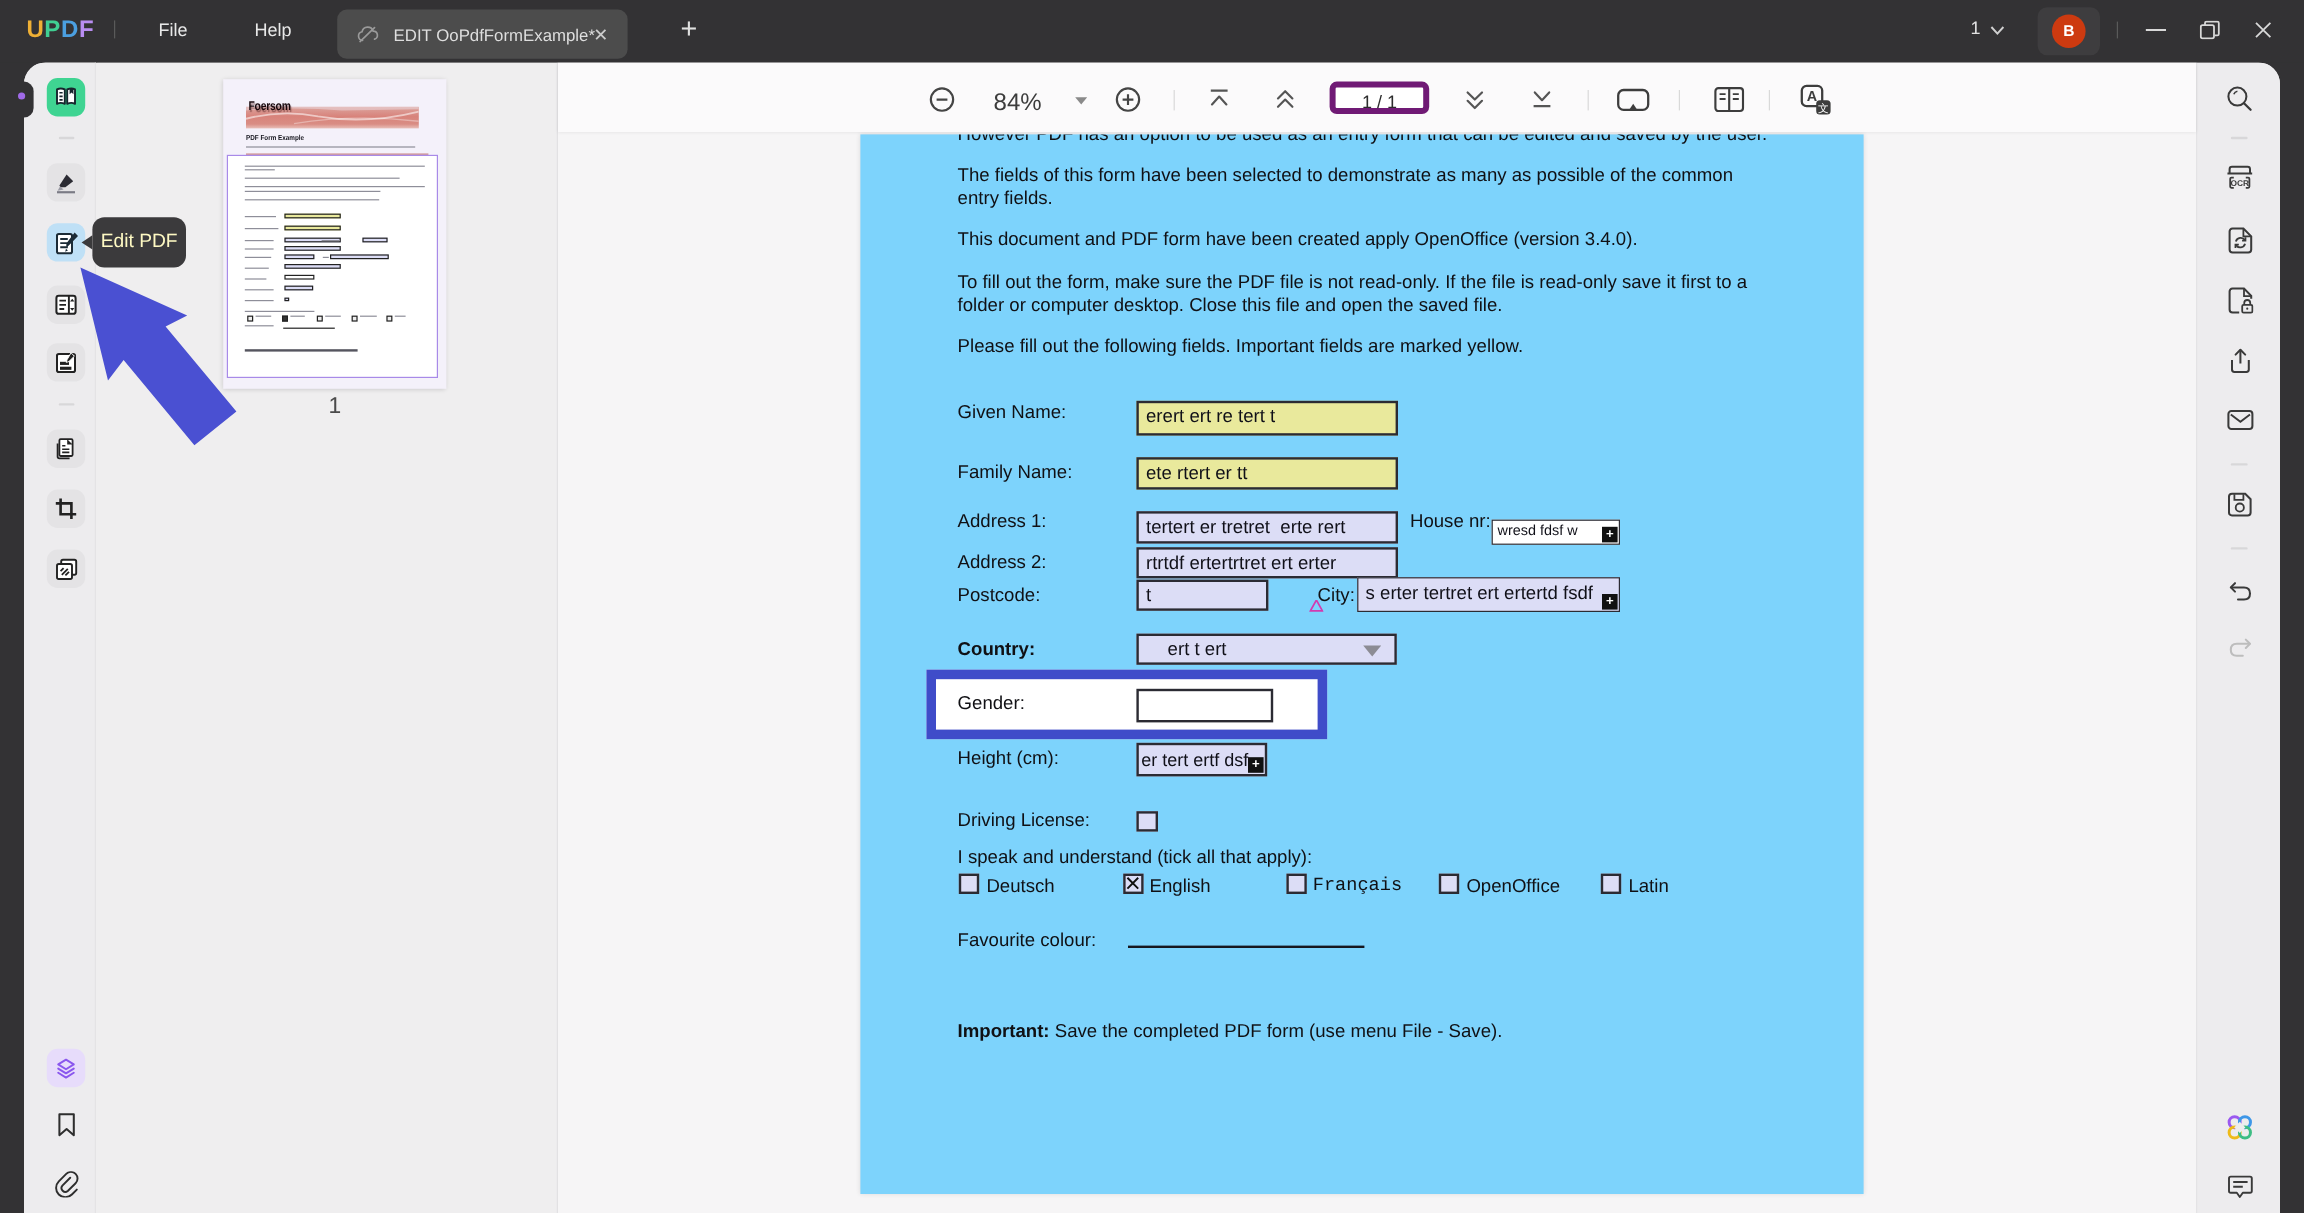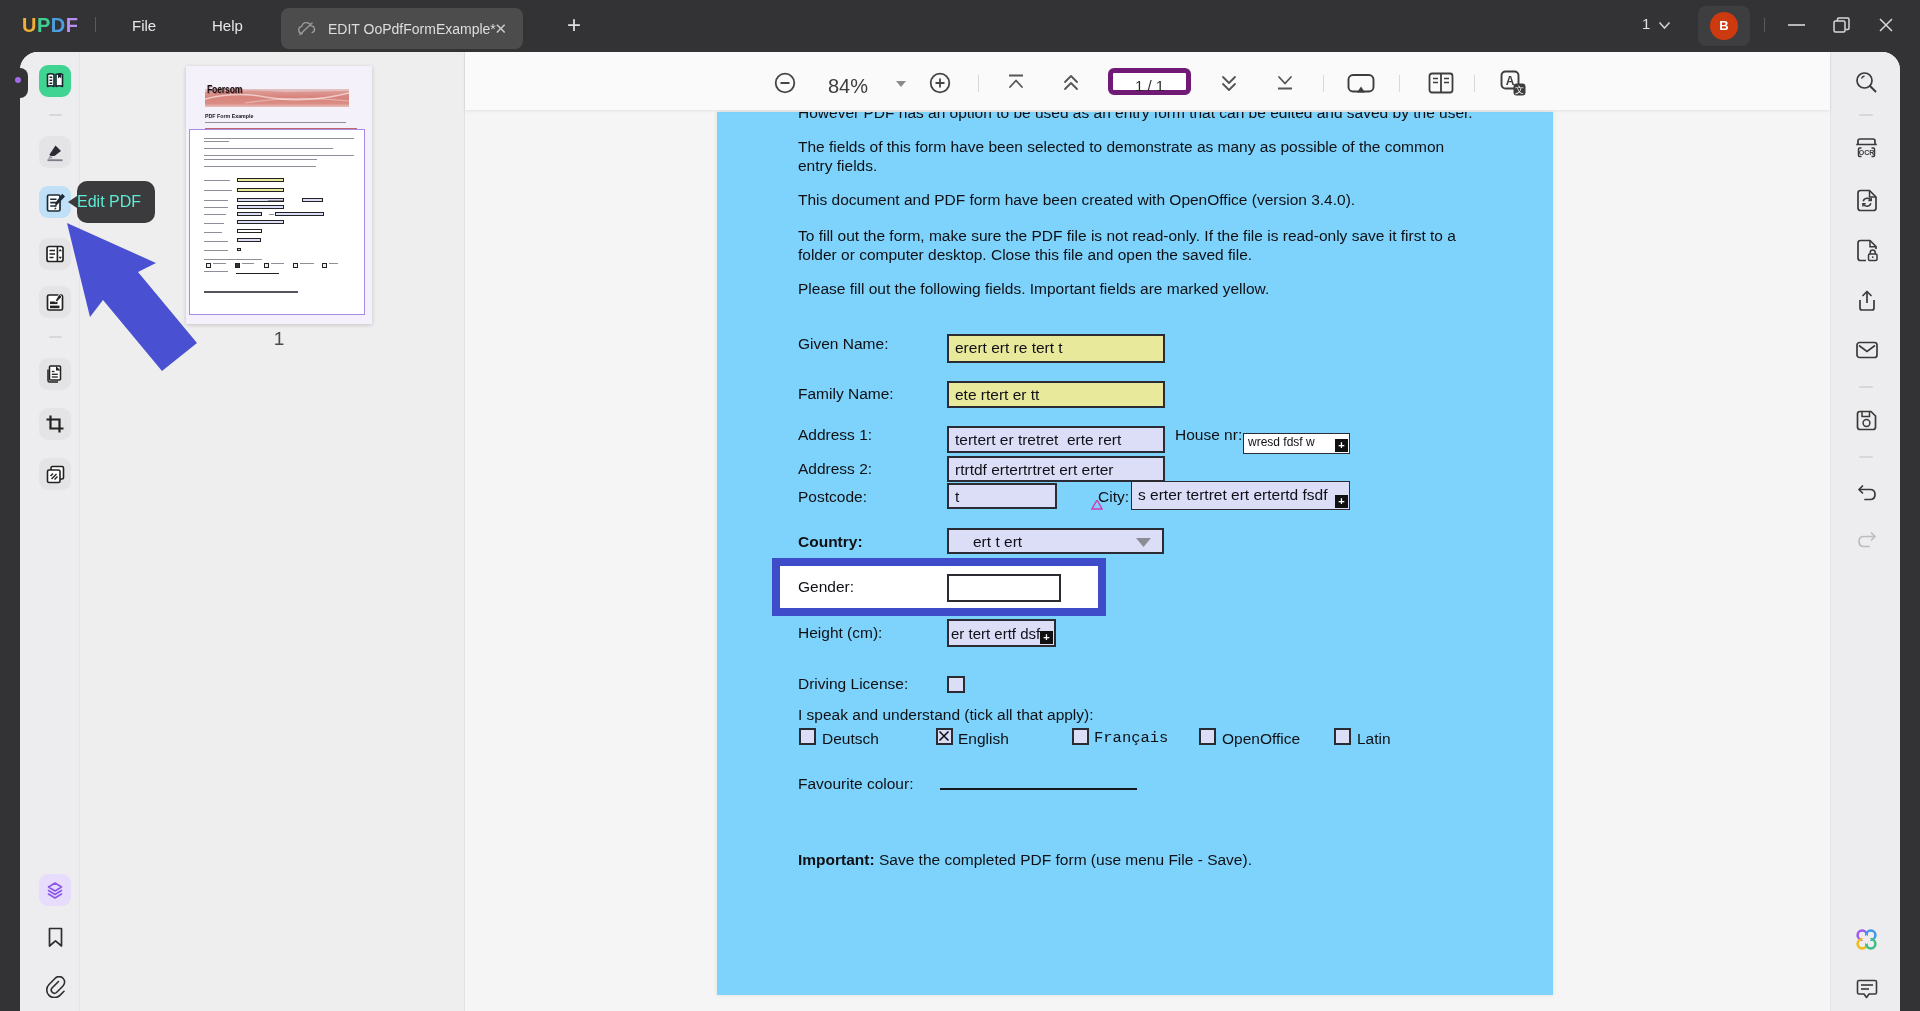--- a/index.html
+++ b/index.html
@@ -60,21 +60,21 @@
   
   #thumb { position:absolute; left:105px; top:14px; width:186px; height:258px; background:#f4f1fa; box-shadow:0 1px 4px rgba(0,0,0,0.18); }
   #thumbnum { position:absolute; left:105px; top:276px; width:186px; text-align:center; color:#4a4a4a; font-size:19px; }
 
   .tl { position:absolute; left:14px; height:1.3px; background:#8e8e99; }
   .tlab { position:absolute; left:14px; height:1.3px; background:#8e8e99; }
   .tf { position:absolute; left:47px; height:4px; border:1px solid #222; background:#dcddf6; }
   .tcb { position:absolute; top:133px; width:5px; height:5px; border:1px solid #222; background:#eee; }
 
   
-  #tooltip { position:absolute; left:77px; top:181px; width:78px; height:42px; background:#3b3a3c; border-radius:10px; color:#5eead4; font-size:16px; text-align:left; line-height:42px; z-index:50; }
+  #tooltip { position:absolute; left:77px; top:181px; width:78px; height:42px; background:#3b3a3c; border-radius:10px; color:#fef9c3; font-size:16px; text-align:center; line-height:42px; z-index:50; }
   #tooltip:before { content:""; position:absolute; left:-9px; top:15px; border:6px solid transparent; border-right:9px solid #3b3a3c; border-left:none; }
 </style>
 </head>
 <body>
 
 <div id="panel">
   <div id="leftcol">
 
     <div class="tile" style="top:13px;background:#3fd492;">
       <svg width="20" height="20" viewBox="0 0 20 20">
@@ -303,21 +303,21 @@
         <rect x="1.5" y="1.5" width="17" height="17" rx="4" fill="none" stroke="#3d3d3d" stroke-width="1.9"></rect>
         <text x="10" y="14.5" font-size="12" font-weight="bold" fill="#3d3d3d" text-anchor="middle" font-family="Liberation Sans">A</text>
         <rect x="13.5" y="13.5" width="12" height="12" rx="3" fill="#3d3d3d"></rect>
         <text x="19.5" y="23" font-size="9" fill="#fff" text-anchor="middle" font-family="Liberation Sans">文</text>
       </svg>
   </div>
   <div id="docarea">
     <div id="page">
       <div class="ptext" style="left:81px;top:-9px;">However PDF has an option to be used as an entry form that can be edited and saved by the user.</div>
       <div class="ptext" style="left:81px;top:25px;">The fields of this form have been selected to demonstrate as many as possible of the common<br>entry fields.</div>
-      <div class="ptext" style="left:81px;top:78px;">This document and PDF form have been created with OpenOffice (version 3.4.0).</div>
+      <div class="ptext" style="left:81px;top:78px;">This document and PDF form have been created apply OpenOffice (version 3.4.0).</div>
       <div class="ptext" style="left:81px;top:114px;">To fill out the form, make sure the PDF file is not read-only. If the file is read-only save it first to a<br>folder or computer desktop. Close this file and open the saved file.</div>
       <div class="ptext" style="left:81px;top:167px;">Please fill out the following fields. Important fields are marked yellow.</div>
 
       <div class="plabel" style="left:81px;top:222px;">Given Name:</div>
       <div class="field fyellow" style="left:230px;top:222px;width:218px;height:29px;">
           <div class="ftext" style="top:3px;">erert ert re tert t</div>
         </div>
 
       <div class="plabel" style="left:81px;top:272px;">Family Name:</div>
       <div class="field fyellow" style="left:230px;top:269px;width:218px;height:27px;">

